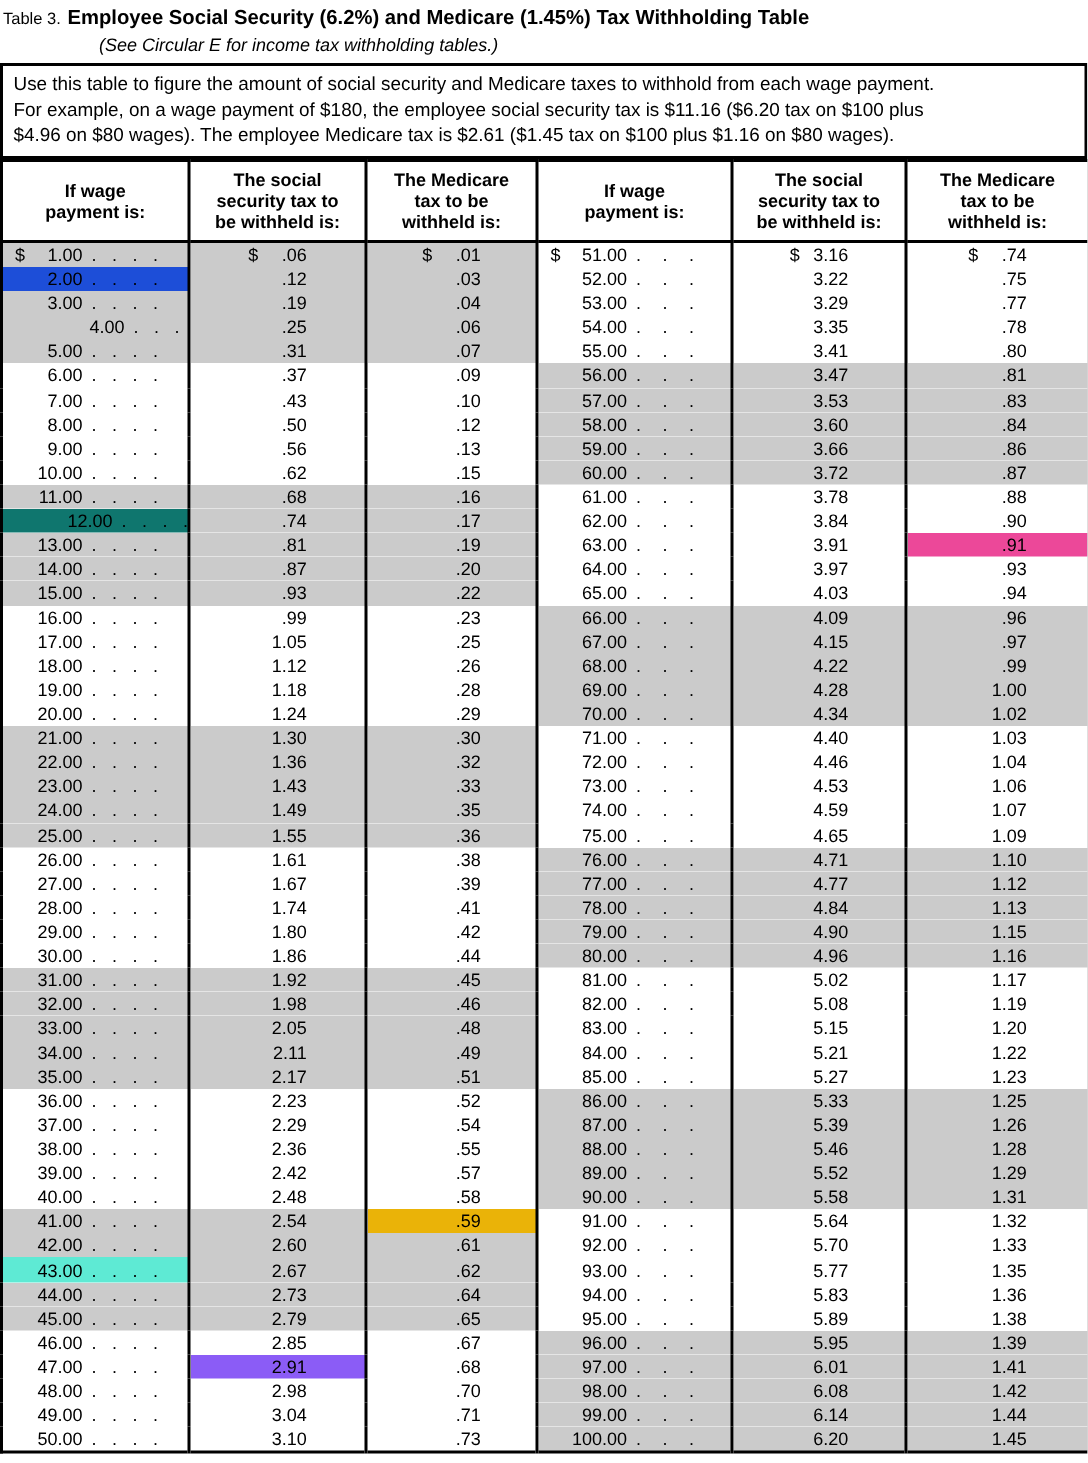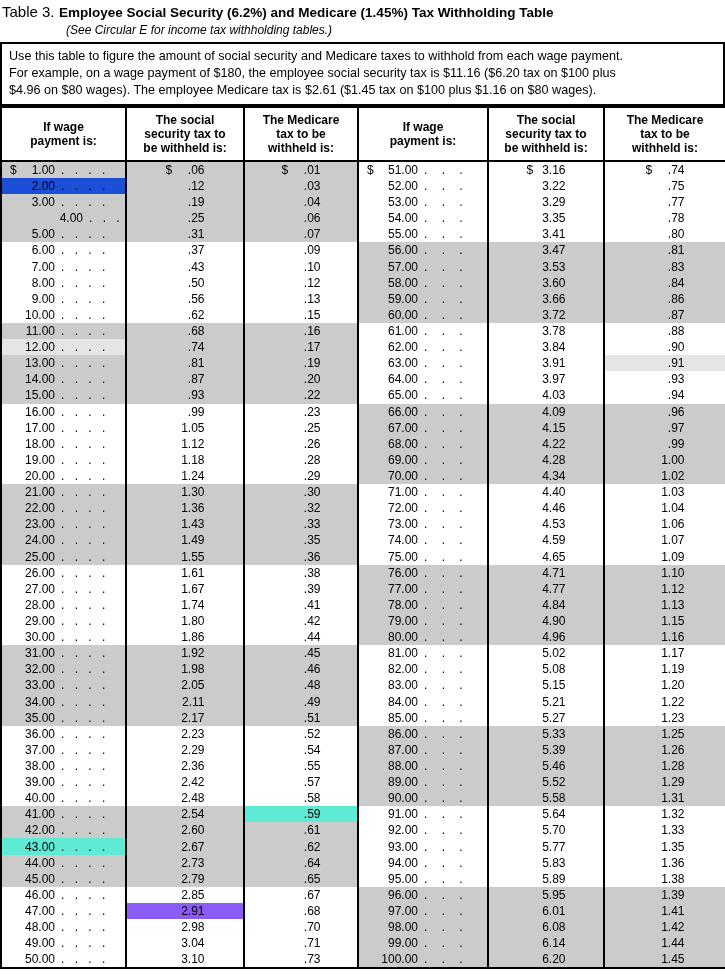--- a/index.html
+++ b/index.html
@@ -3,21 +3,21 @@
 <meta charset="utf-8">
 <style>
   html,body { margin:0; padding:0; background:#ffffff; }
   .page {
     position:relative; width:725px; height:975px; background:#fff;
     font-family:"Liberation Sans","DejaVu Sans",sans-serif; color:#000;
     overflow:hidden; box-sizing:border-box; padding-top:3px;
   }
   
   .title-row { padding-left:2px; white-space:nowrap; line-height:18px; }
-  .title-label { font-size:15px; }
+  .title-label { font-size:11px; }
   .title-main  { font-size:13.5px; font-weight:bold; }
   .subtitle { margin-left:66px; font-size:12px; font-style:italic; line-height:16px; }
   
   .instructions {
     margin-top:4px; border:2px solid #000; padding:4px 7px 5px 7px;
     font-size:12.6px; line-height:17px;
   }
   
   table.wh { border-collapse:collapse; table-layout:fixed; width:725px; margin:0; }
   table.wh, table.wh th { border:2px solid #000; }
@@ -190,34 +190,34 @@
         </tr>
         <tr>
           <td class="wage" style="background: rgb(203, 203, 203);"><span class="pfx"></span><span class="num">11.00</span><span class="dots dots-l">. . . .</span></td>
           <td class="tax" style="background: rgb(203, 203, 203);"><span class="pfx2"></span><span class="num2">.68</span></td>
           <td class="tax" style="background: rgb(203, 203, 203);"><span class="pfx2"></span><span class="num2">.16</span></td>
           <td class="wage" style="background: rgb(255, 255, 255);"><span class="pfx"></span><span class="numw">61.00</span><span class="dots dots-r">. . .</span></td>
           <td class="tax" style="background: rgb(255, 255, 255);"><span class="pfx2"></span><span class="num2">3.78</span></td>
           <td class="tax" style="background: rgb(255, 255, 255);"><span class="pfx2"></span><span class="num2">.88</span></td>
         </tr>
         <tr>
-          <td class="wage" style="background: #e5e5e5;"><span class="pfx"></span><span class="num">12.00</span><span class="dots dots-l">. . . .</span></td>
+          <td class="wage" style="background: #0f766e; padding-left: 20px;"><span class="pfx"></span><span class="num">12.00</span><span class="dots dots-l">. . . .</span></td>
           <td class="tax" style="background: rgb(203, 203, 203);"><span class="pfx2"></span><span class="num2">.74</span></td>
           <td class="tax" style="background: rgb(203, 203, 203);"><span class="pfx2"></span><span class="num2">.17</span></td>
           <td class="wage" style="background: rgb(255, 255, 255);"><span class="pfx"></span><span class="numw">62.00</span><span class="dots dots-r">. . .</span></td>
           <td class="tax" style="background: rgb(255, 255, 255);"><span class="pfx2"></span><span class="num2">3.84</span></td>
           <td class="tax" style="background: rgb(255, 255, 255);"><span class="pfx2"></span><span class="num2">.90</span></td>
         </tr>
         <tr>
           <td class="wage" style="background: rgb(203, 203, 203);"><span class="pfx"></span><span class="num">13.00</span><span class="dots dots-l">. . . .</span></td>
           <td class="tax" style="background: rgb(203, 203, 203);"><span class="pfx2"></span><span class="num2">.81</span></td>
           <td class="tax" style="background: rgb(203, 203, 203);"><span class="pfx2"></span><span class="num2">.19</span></td>
           <td class="wage" style="background: rgb(255, 255, 255);"><span class="pfx"></span><span class="numw">63.00</span><span class="dots dots-r">. . .</span></td>
           <td class="tax" style="background: rgb(255, 255, 255);"><span class="pfx2"></span><span class="num2">3.91</span></td>
-          <td class="tax" style="background: #e5e5e5;"><span class="pfx2"></span><span class="num2">.91</span></td>
+          <td class="tax" style="background: #ec4899;"><span class="pfx2"></span><span class="num2">.91</span></td>
         </tr>
         <tr>
           <td class="wage" style="background: rgb(203, 203, 203);"><span class="pfx"></span><span class="num">14.00</span><span class="dots dots-l">. . . .</span></td>
           <td class="tax" style="background: rgb(203, 203, 203);"><span class="pfx2"></span><span class="num2">.87</span></td>
           <td class="tax" style="background: rgb(203, 203, 203);"><span class="pfx2"></span><span class="num2">.20</span></td>
           <td class="wage" style="background: rgb(255, 255, 255);"><span class="pfx"></span><span class="numw">64.00</span><span class="dots dots-r">. . .</span></td>
           <td class="tax" style="background: rgb(255, 255, 255);"><span class="pfx2"></span><span class="num2">3.97</span></td>
           <td class="tax" style="background: rgb(255, 255, 255);"><span class="pfx2"></span><span class="num2">.93</span></td>
         </tr>
         <tr>
@@ -424,21 +424,21 @@
           <td class="wage" style="background: rgb(255, 255, 255);"><span class="pfx"></span><span class="num">40.00</span><span class="dots dots-l">. . . .</span></td>
           <td class="tax" style="background: rgb(255, 255, 255);"><span class="pfx2"></span><span class="num2">2.48</span></td>
           <td class="tax" style="background: rgb(255, 255, 255);"><span class="pfx2"></span><span class="num2">.58</span></td>
           <td class="wage" style="background: rgb(203, 203, 203);"><span class="pfx"></span><span class="numw">90.00</span><span class="dots dots-r">. . .</span></td>
           <td class="tax" style="background: rgb(203, 203, 203);"><span class="pfx2"></span><span class="num2">5.58</span></td>
           <td class="tax" style="background: rgb(203, 203, 203);"><span class="pfx2"></span><span class="num2">1.31</span></td>
         </tr>
         <tr>
           <td class="wage" style="background: rgb(203, 203, 203);"><span class="pfx"></span><span class="num">41.00</span><span class="dots dots-l">. . . .</span></td>
           <td class="tax" style="background: rgb(203, 203, 203);"><span class="pfx2"></span><span class="num2">2.54</span></td>
-          <td class="tax" style="background: #5eead4;"><span class="pfx2"></span><span class="num2">.59</span></td>
+          <td class="tax" style="background: #eab308;"><span class="pfx2"></span><span class="num2">.59</span></td>
           <td class="wage" style="background: rgb(255, 255, 255);"><span class="pfx"></span><span class="numw">91.00</span><span class="dots dots-r">. . .</span></td>
           <td class="tax" style="background: rgb(255, 255, 255);"><span class="pfx2"></span><span class="num2">5.64</span></td>
           <td class="tax" style="background: rgb(255, 255, 255);"><span class="pfx2"></span><span class="num2">1.32</span></td>
         </tr>
         <tr>
           <td class="wage" style="background: rgb(203, 203, 203);"><span class="pfx"></span><span class="num">42.00</span><span class="dots dots-l">. . . .</span></td>
           <td class="tax" style="background: rgb(203, 203, 203);"><span class="pfx2"></span><span class="num2">2.60</span></td>
           <td class="tax" style="background: rgb(203, 203, 203);"><span class="pfx2"></span><span class="num2">.61</span></td>
           <td class="wage" style="background: rgb(255, 255, 255);"><span class="pfx"></span><span class="numw">92.00</span><span class="dots dots-r">. . .</span></td>
           <td class="tax" style="background: rgb(255, 255, 255);"><span class="pfx2"></span><span class="num2">5.70</span></td>

